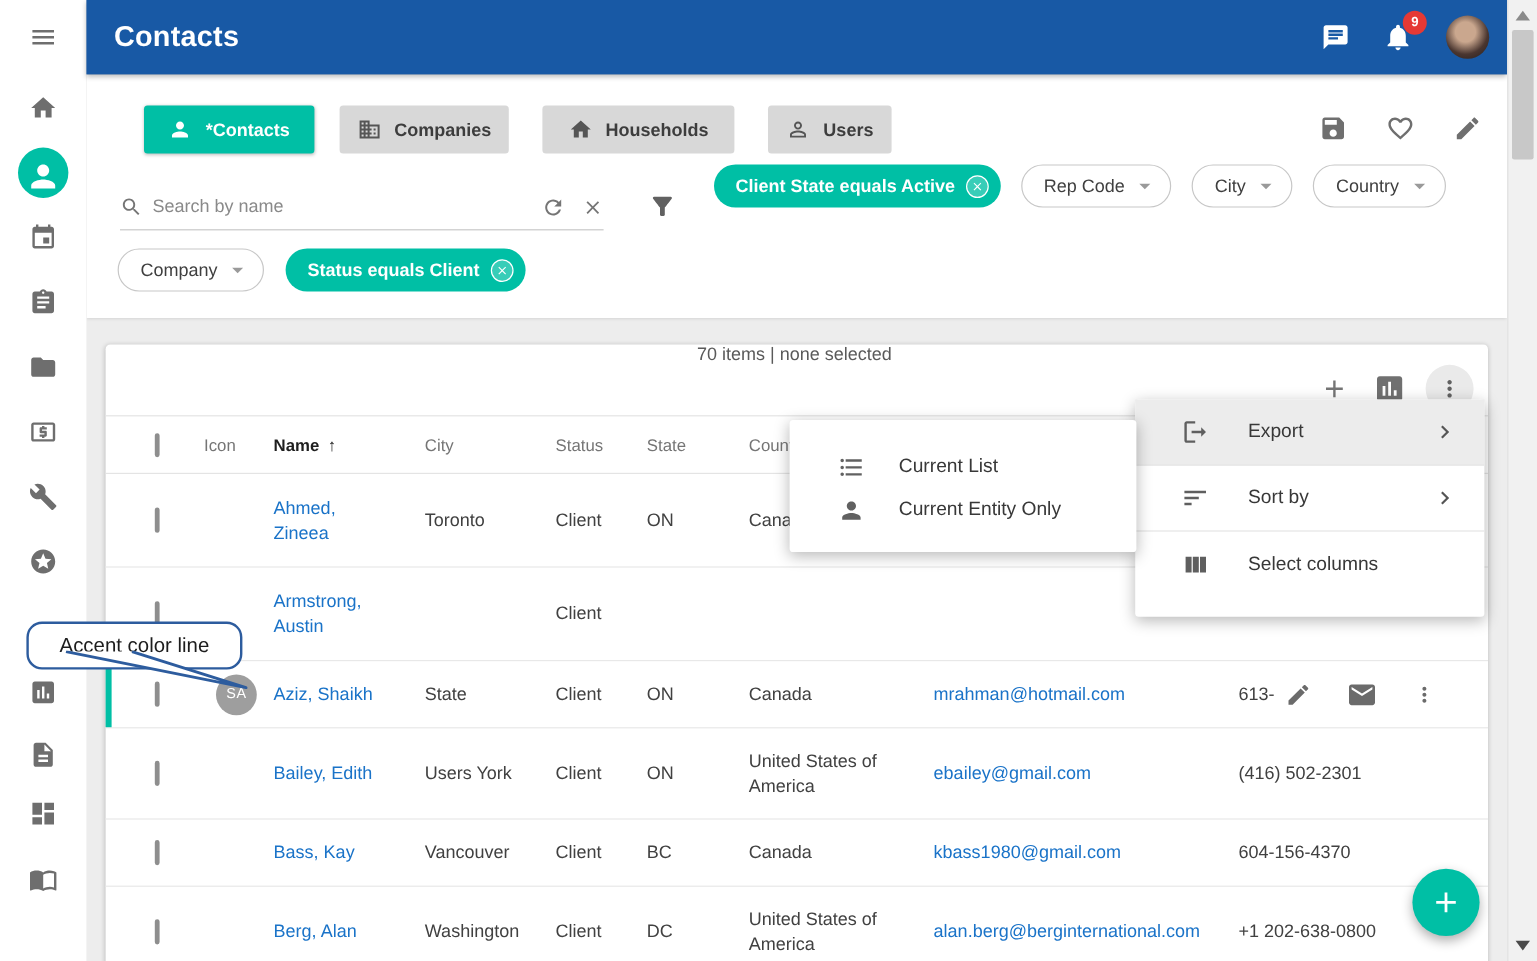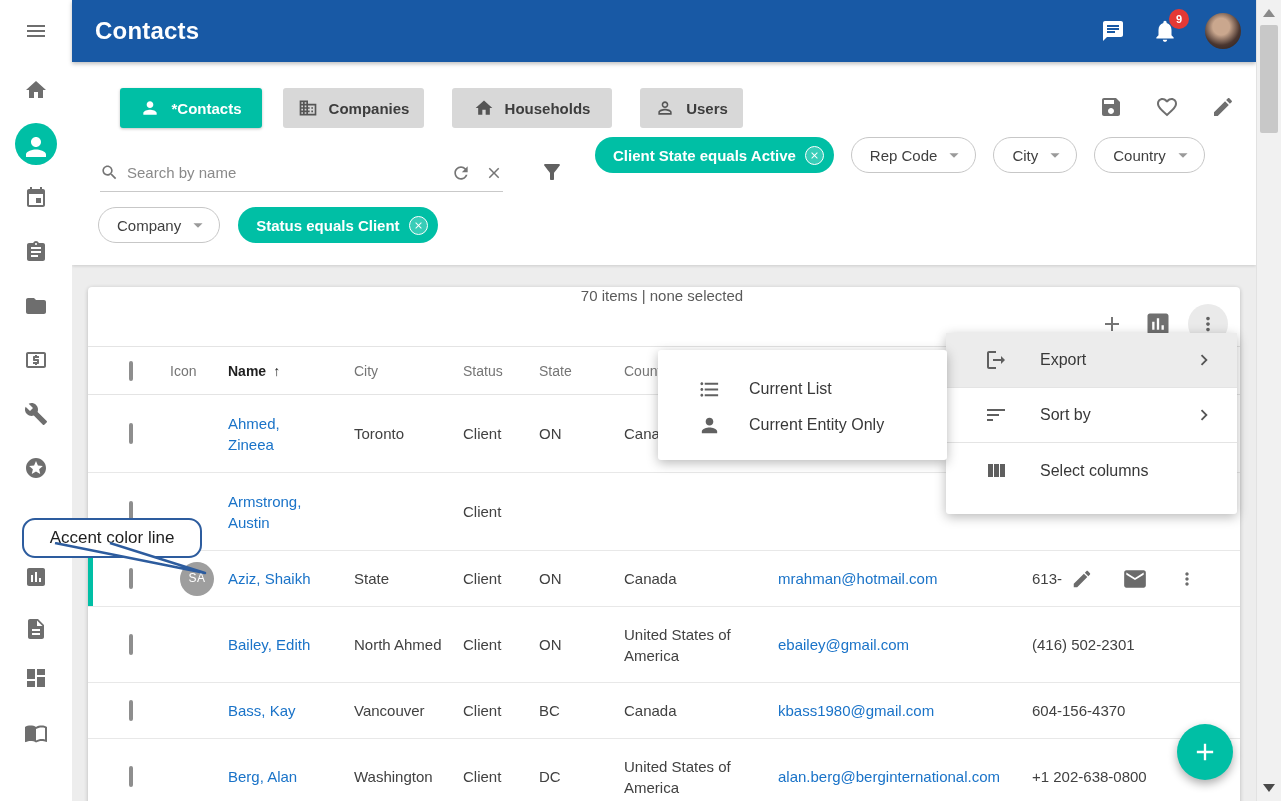--- a/index.html
+++ b/index.html
@@ -444,21 +444,21 @@
               </svg>
             </span>
         </span>
       </div>
     </div>
 
     <div class="grid trow" style="height:76px">
       <div class="td"><span class="cbx"></span></div>
       <div class="td"><span class="av av-f2"></span></div>
       <div class="td td-name"><a class="lnk">Bailey, Edith</a></div>
-      <div class="td">North Ahmed</div>
+      <div class="td">Users York</div>
       <div class="td">Client</div>
       <div class="td">ON</div>
       <div class="td">United States of America</div>
       <div class="td"><a class="lnk">ebailey@gmail.com</a></div>
       <div class="td td-phone">(416) 502-2301</div>
     </div>
 
     <div class="grid trow" style="height:56px">
       <div class="td"><span class="cbx"></span></div>
       <div class="td"><span class="av av-f3"></span></div>

